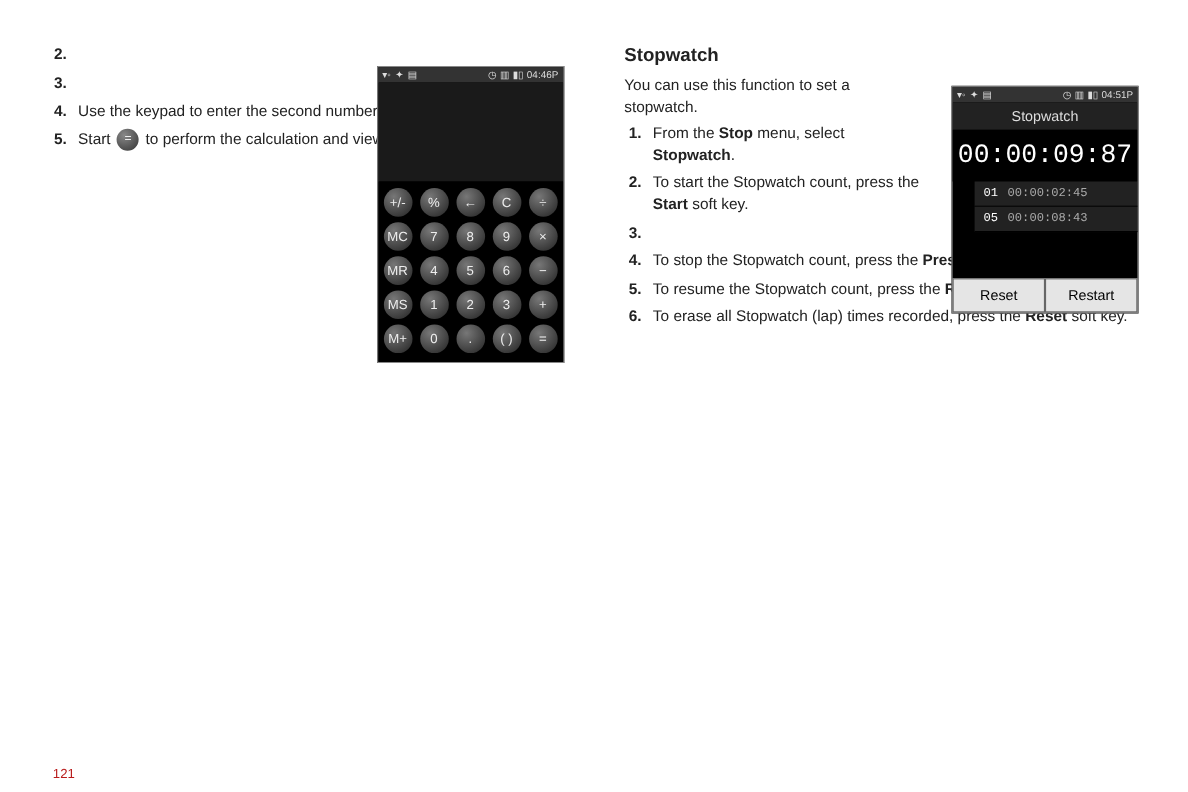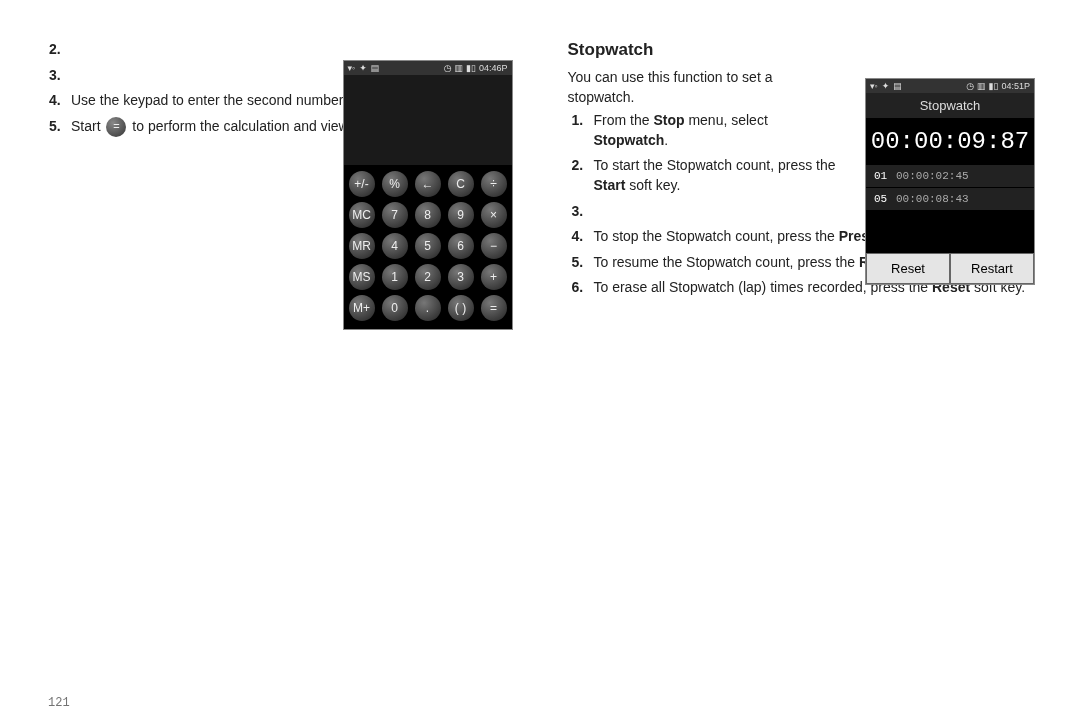--- a/index.html
+++ b/index.html
@@ -133,20 +133,21 @@
     background: #000;
   }
   .lap-list .lap {
     display: flex;
     gap: 6px;
     padding: 5px 8px;
     background: #222;
     border-bottom: 1px solid #000;
     font-size: 11px;
     font-family: "Courier New", monospace;
+    margin-left: 20px;
   }
   .lap .lapno { color:#fff; min-width:16px; }
   .lap .laptime { color:#aaa; }
   .stop-bottom {
     display: flex;
     margin-top: 42px;
   }
   .stop-btn {
     flex: 1;
     background: #e5e5e5;
@@ -156,22 +157,21 @@
     font-size: 13px;
     border: 1px solid #666;
   }
   .left-text-limited { max-width: 250px; }
   .right-text-limited { max-width: 250px; }
   .page-num {
     position: absolute;
     bottom: 10px;
     left: 48px;
     font-size: 12px;
-    color: #737373;
-    font-family: Liberation Mono, monospace;
+    color: #b91c1c;
   }
   b { font-weight: bold; }
 </style>
 </head>
 <body>
 
 <div class="page-wrap">
 
   <div class="col">
     <ol class="steps">

